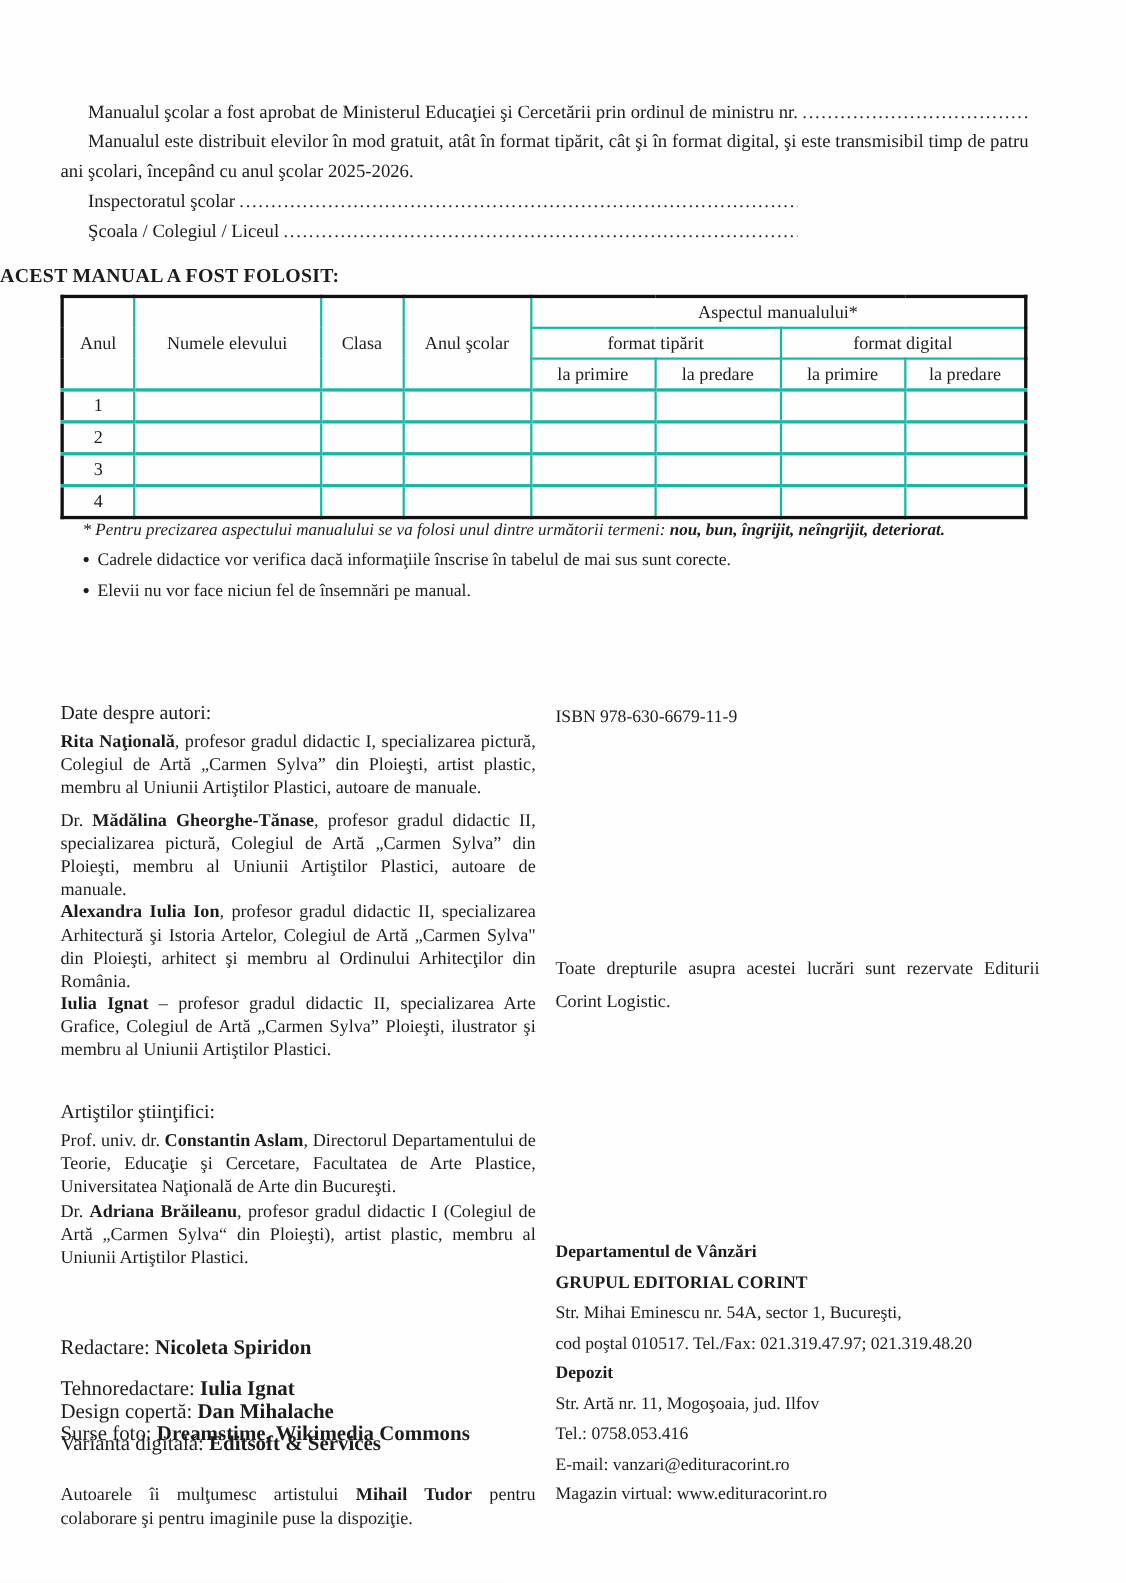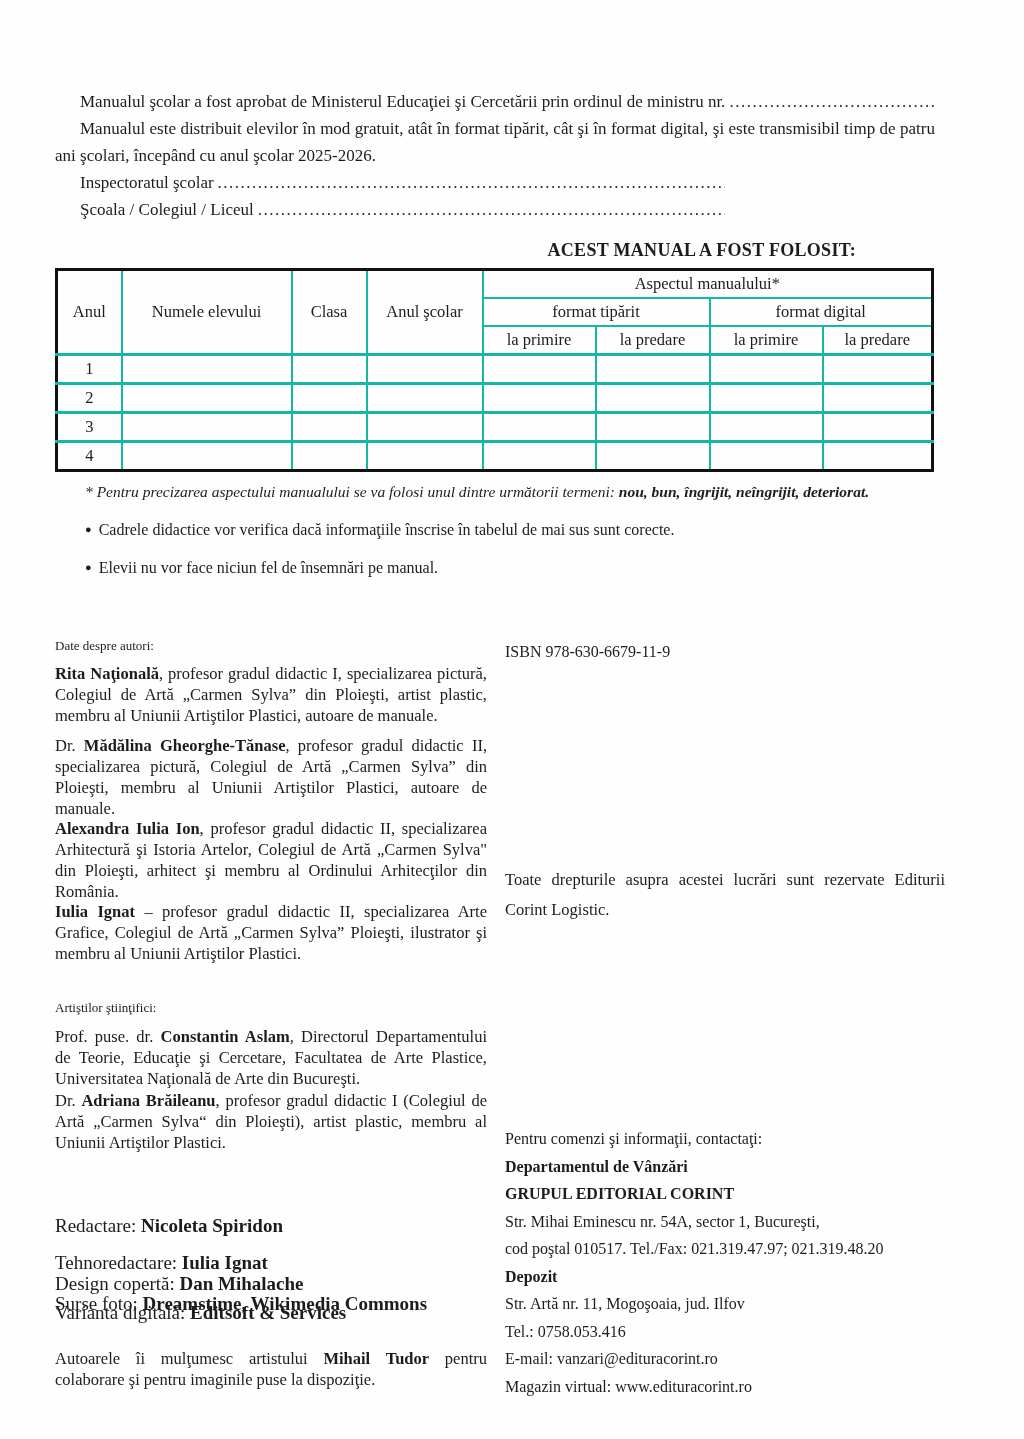--- a/index.html
+++ b/index.html
@@ -22,21 +22,21 @@
   .leader{
     flex:1 1 auto;overflow:hidden;white-space:nowrap;
     letter-spacing:1.5px;color:#2a2a2a;margin-left:4px;
   }
   .indent{padding-left:25px;}
   .intro p{margin:0;text-indent:25px;text-align:justify;}
   .dotline.short{width:645px;}
   
   .table-title{
     position:absolute;left:0;top:240px;width:856px;
-    text-align:right;font-weight:bold;font-size:18px;letter-spacing:.3px;
+    text-align:left;font-weight:bold;font-size:18px;letter-spacing:.3px;
   }
   table.usage{
     position:absolute;left:55px;top:268px;
     border-collapse:collapse;table-layout:fixed;width:876px;
   }
   table.usage th,table.usage td{
     border:2px solid #14b8a6;
     font-weight:normal;font-size:16.5px;
     text-align:center;vertical-align:middle;
     padding:0;height:26px;overflow:hidden;
@@ -45,31 +45,31 @@
   table.usage .r1{height:27px;}
   table.usage tr.data td{border-top-width:3px;}
   
   .notes{
     position:absolute;left:72px;top:466px;width:890px;
     font-size:16px;line-height:25px;
   }
   .notes .star{font-style:italic;font-size:15.5px;}
   .notes .star b{font-weight:bold;}
   .bullet-glyph{font-size:11px;vertical-align:2px;margin-right:7px;}
-  .notes div{margin:13px;}
+  .notes div{margin:3px;}
   
   .col{position:absolute;top:630px;}
   .col-left{left:55px;width:432px;}
   .col-right{left:505px;width:440px;}
   .abs{position:absolute;left:0;right:0;}
   .para{
     font-size:16.5px;line-height:21px;text-align:justify;margin:0;
   }
   .para .pname{font-weight:bold;}
-  .colhead{font-size:13px;}
+  .colhead{font-size:18px;}
   .creditline{font-size:19px;line-height:20.5px;}
   .creditline b{font-weight:bold;}
   .rline{font-size:16px;line-height:27.5px;}
   .rline b{font-weight:bold;}
   .rights-p{font-size:16.5px;line-height:30px;margin:0;text-align:justify;}
 </style>
 </head>
 <body>
 
 <div class="page">
@@ -187,21 +187,21 @@
     </p>
     <p class="abs para" style="top:188px">
       <span></span><span class="pname">Alexandra Iulia Ion</span><span>, profesor gradul didactic II, specializarea Arhitectură şi Istoria Artelor, Colegiul de Artă „Carmen Sylva" din Ploieşti, arhitect şi membru al Ordinului Arhitecţilor din România.</span>
     </p>
     <p class="abs para" style="top:271px">
       <span></span><span class="pname">Iulia Ignat</span><span> – profesor gradul didactic II, specializarea Arte Grafice, Colegiul de Artă „Carmen Sylva” Ploieşti, ilustrator şi membru al Uniunii Artiştilor Plastici.</span>
     </p>
 
     <div class="abs colhead" style="top:370px">Artiştilor ştiinţifici:</div>
     <p class="abs para" style="top:396px">
-      <span>Prof. puse. dr. </span><span class="pname">Constantin Aslam</span><span>, Directorul Departamentului de Teorie, Educaţie şi Cercetare, Facultatea de Arte Plastice, Universitatea Naţională de Arte din Bucureşti.</span>
+      <span>Prof. univ. dr. </span><span class="pname">Constantin Aslam</span><span>, Directorul Departamentului de Teorie, Educaţie şi Cercetare, Facultatea de Arte Plastice, Universitatea Naţională de Arte din Bucureşti.</span>
     </p>
     <p class="abs para" style="top:460px">
       <span>Dr. </span><span class="pname">Adriana Brăileanu</span><span>, profesor gradul didactic I (Colegiul de Artă „Carmen Sylva“ din Ploieşti), artist plastic, membru al Uniunii Artiştilor Plastici.</span>
     </p>
 
     <div class="abs creditline" style="top:586px">
       <span>Redactare: </span><b>Nicoleta Spiridon</b>
     </div>
     <div class="abs creditline" style="top:623px">
       <span>Tehnoredactare: </span><b>Iulia Ignat</b>
@@ -220,21 +220,20 @@
       <span>Autoarele îi mulţumesc artistului </span><span class="pname">Mihail Tudor</span><span> pentru colaborare şi pentru imaginile puse la dispoziţie.</span>
     </p>
   </div>
 
   <div class="col col-right">
     <div class="abs rline" style="top:8px">ISBN 978-630-6679-11-9</div>
 
     <p class="abs rights-p" style="top:235px">Toate drepturile asupra acestei lucrări sunt rezervate Editurii Corint Logistic.</p>
 
     <div class="abs" style="top:495px">
-      <div class="rline">Pentru comenzi şi informaţii, contactaţi:</div>
       <div class="rline"><b>Departamentul de Vânzări</b></div>
       <div class="rline"><b>GRUPUL EDITORIAL CORINT</b></div>
       <div class="rline">Str. Mihai Eminescu nr. 54A, sector 1, Bucureşti,</div>
       <div class="rline">cod poştal 010517. Tel./Fax: 021.319.47.97; 021.319.48.20</div>
       <div class="rline"><b>Depozit</b></div>
       <div class="rline">Str. Artă nr. 11, Mogoşoaia, jud. Ilfov</div>
       <div class="rline">Tel.: 0758.053.416</div>
       <div class="rline">E-mail: vanzari@edituracorint.ro</div>
       <div class="rline">Magazin virtual: www.edituracorint.ro</div>
     </div>

